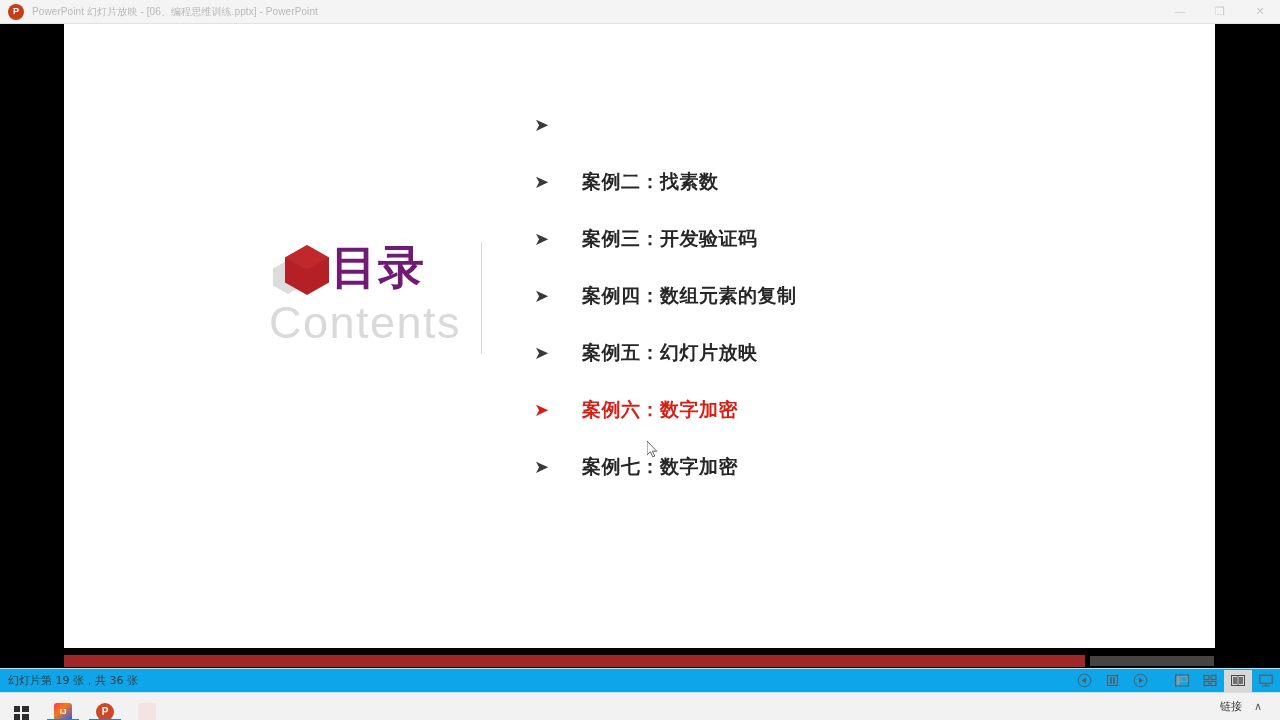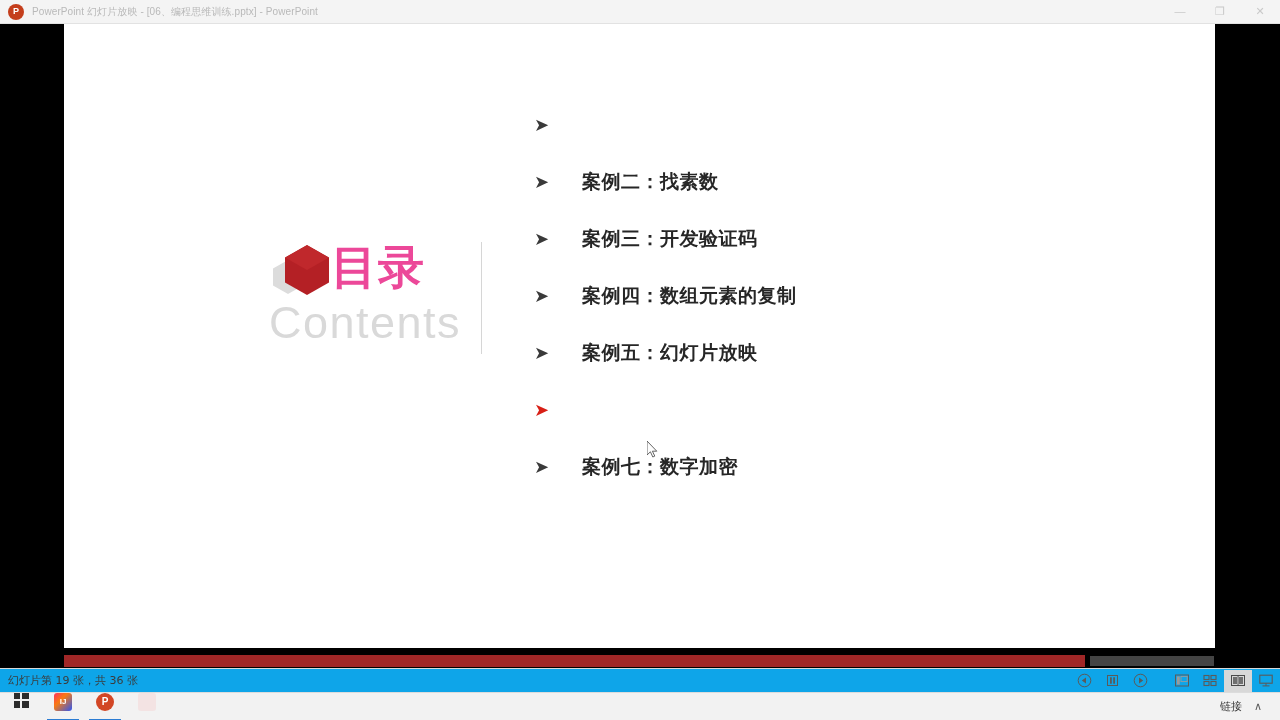--- a/index.html
+++ b/index.html
@@ -53,21 +53,21 @@
   }
   .hex.gray { left:4px; top:18px; width:30px; height:34px; background:#dcdcdc; }
   .hex.red  { left:16px; top:3px;  width:44px; height:50px; background:#b42025; }
   .hex.red::after{
     content:""; position:absolute; left:0; top:0; width:100%; height:100%;
     clip-path: polygon(50% 0%, 100% 25%, 50% 50%, 0% 25%);
     background:#c0282c;
   }
   .cn-title {
     font-family:"DejaVu Sans","Liberation Sans",sans-serif;
-    font-size:46px; font-weight:bold; color:#ec4899;
+    font-size:46px; font-weight:bold; color:#701a75;
     line-height:50px; letter-spacing:1px;
     position:absolute; left:62px; top:6px;
   }
   .en-title {
     position:absolute; left:0px; top:68px;
     font-size:45px; color:#d9d9d9; font-weight:300;
     letter-spacing:1.5px; line-height:38px;
   }
   .divider {
     position:absolute; left:417px; top:218px; width:1px; height:112px;
@@ -130,21 +130,21 @@
   .spacer-sm { width:14px; }
 
   
   .taskbar {
     position:absolute; left:0; top:692px; width:1280px; height:28px;
     background:#f2f2f2; border-top:1px solid #dcdcdc;
     display:flex; align-items:center;
   }
   .tb-item {
     width:42px; height:28px; position:relative;
-    display:flex; align-items:flex-start; justify-content:center;
+    display:flex; align-items:flex-end; justify-content:center;
   }
   .tb-underline {
     position:absolute; bottom:0; left:5px; width:32px; height:2px; background:#2b7cd3;
   }
   .win-logo { width:15px; height:15px; display:grid; grid-template-columns:1fr 1fr; grid-template-rows:1fr 1fr; gap:1.6px; }
   .win-logo i { background:#2c2c2c; display:block; }
   .idea-ic {
     width:18px; height:18px; border-radius:3px;
     background:linear-gradient(135deg,#fe315d 0%,#f97a12 38%,#2b56f5 100%);
     display:flex; align-items:center; justify-content:center;
@@ -214,20 +214,21 @@
         <div class="toc-item">
           <span class="toc-arrow">➤</span>
           <span class="toc-label">案例四：数组元素的复制</span>
         </div>
         <div class="toc-item">
           <span class="toc-arrow">➤</span>
           <span class="toc-label">案例五：幻灯片放映</span>
         </div>
         <div class="toc-item active">
           <span class="toc-arrow">➤</span>
+          <span class="toc-label">案例六：数字加密</span>
         </div>
         <div class="toc-item">
           <span class="toc-arrow">➤</span>
           <span class="toc-label">案例七：数字加密</span>
         </div>
       </div>
 
       <svg class="cursor" viewBox="0 0 12 18">
         <polygon points="0,0 0,14 3.4,10.8 5.8,16 7.8,15.1 5.4,10.2 9.8,10.2" fill="#fdfdfd" stroke="#555" stroke-width="0.9"></polygon>
       </svg>

